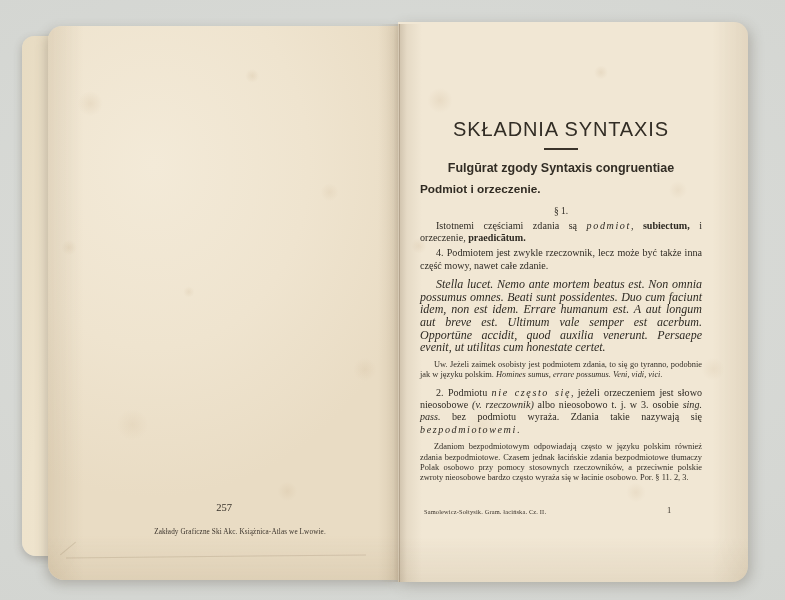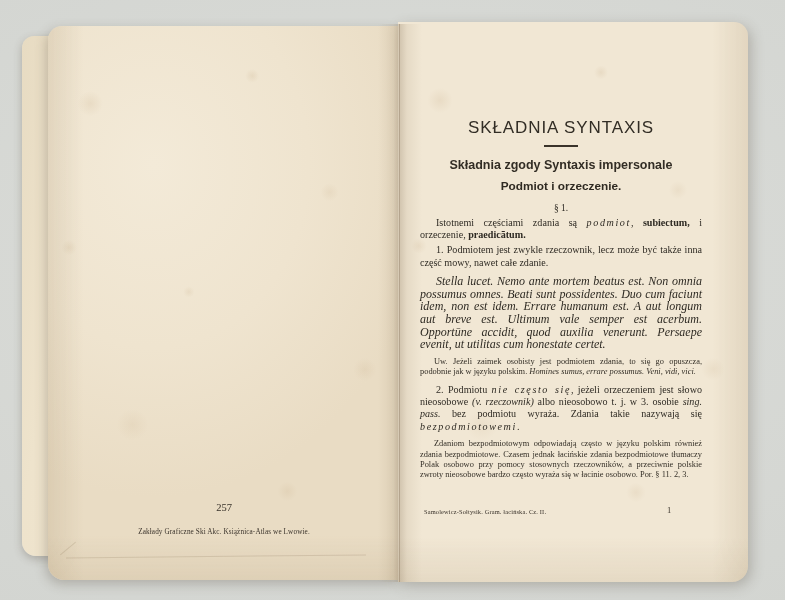--- a/index.html
+++ b/index.html
@@ -133,42 +133,42 @@
   .text-col {
     position: absolute;
     left: 420px;
     top: 118px;
     width: 282px;
     color: #2e2a23;
   }
 
   .head-main {
     text-align: center;
-    font-size: 17px;
+    font-size: 20px;
     letter-spacing: 0.9px;
     font-weight: 400;
     font-family: "Liberation Sans", sans-serif;
     margin: 0 0 6px 0;
     color: #322d25;
   }
   .rule {
     width: 34px;
     height: 1.5px;
     background: #3a332a;
     margin: 7px auto 11px auto;
   }
   .head-sub {
     text-align: center;
     font-size: 12.5px;
     font-family: "Liberation Sans", sans-serif;
     margin: 0 0 7px 0;
     color: #322d25;
   }
   .head-sub2 {
-    text-align: center;
+    text-align: left;
     font-size: 11.8px;
     font-weight: bold;
     font-family: "Liberation Sans", sans-serif;
     margin: 0 0 10px 0;
     color: #2f2a22;
   }
   .section-mark {
     text-align: center;
     font-size: 9.5px;
     margin: 0 0 4px 0;
@@ -231,21 +231,21 @@
     position: absolute;
     left: 0; top: 476px;
     width: 352px;
     text-align: center;
     font-size: 10.5px;
     color: #363028;
     font-family: "Liberation Serif", serif;
   }
   .imprint-left {
     position: absolute;
-    left: 0; top: 502px;
+    left: 16px; top: 502px;
     width: 352px;
     text-align: center;
     font-size: 7.2px;
     letter-spacing: 0.12px;
     color: #3a332b;
     font-family: "Liberation Serif", serif;
   }
 
   .left-page-inner {
     position: absolute;
@@ -286,33 +286,33 @@
 
   <div class="gutter"></div>
   <div class="gutter-line"></div>
 
   <div class="text-col">
 
     <h1 class="head-main">SKŁADNIA SYNTAXIS</h1>
 
     <div class="rule"></div>
 
-    <h2 class="head-sub">Składnia zgody Syntaxis impersonale</h2>
+    <h2 class="head-sub">Fulgūrat zgody Syntaxis congruentiae</h2>
 
     <h3 class="head-sub2">Podmiot i orzeczenie.</h3>
 
     <div class="section-mark">§ 1.</div>
 
     <p class="body"><span>Istotnemi częściami zdania są </span><span class="sp">podmiot</span><span>, </span><span class="bi">subiectum,</span><span> i orzeczenie, </span><span class="bi">praedicātum.</span></p>
 
-    <p class="body">1. Podmiotem jest zwykle rzeczownik, lecz może być także inna część mowy, nawet całe zdanie.</p>
+    <p class="body">4. Podmiotem jest zwykle rzeczownik, lecz może być także inna część mowy, nawet całe zdanie.</p>
 
     <p class="latin">Stella lucet. Nemo ante mortem beatus est. Non omnia possumus omnes. Beati sunt possidentes. Duo cum faciunt idem, non est idem. Errare humanum est. A aut longum aut breve est. Ultimum vale semper est acerbum. Opportūne accidit, quod auxilia venerunt. Persaepe evenit, ut utilitas cum honestate certet.</p>
 
-    <p class="note"><span>Uw.</span><span> Jeżeli zaimek osobisty jest podmiotem zdania, to się go opuszcza, podobnie jak w języku polskim. </span><span class="it">Homines sumus, errare possumus. Veni, vidi, vici.</span></p>
+    <p class="note"><span>Uw.</span><span> Jeżeli zaimek osobisty jest podmiotem zdania, to się go tyranno, podobnie jak w języku polskim. </span><span class="it">Homines sumus, errare possumus. Veni, vidi, vici.</span></p>
 
     <p class="body"><span>2. Podmiotu </span><span class="sp">nie często się</span><span>, jeżeli orzeczeniem jest słowo nieosobowe </span><span class="it">(v. rzeczownik)</span><span> albo nieosobowo t. j. w 3. osobie </span><span class="it">sing. pass.</span><span> bez podmiotu wyraża. Zdania takie nazywają się </span><span class="sp">bezpodmiotowemi</span><span>.</span></p>
 
     <p class="note">Zdaniom bezpodmiotowym odpowiadają często w języku polskim również zdania bezpodmiotowe. Czasem jednak łacińskie zdania bezpodmiotowe tłumaczy Polak osobowo przy pomocy stosownych rzeczowników, a przeciwnie polskie zwroty nieosobowe bardzo często wyraża się w łacinie osobowo. Por. § 11. 2, 3.</p>
 
 
   </div>
 
   <div class="sig-line">Samolewicz-Sołtysik. Gram. łacińska. Cz. II.</div>
 

